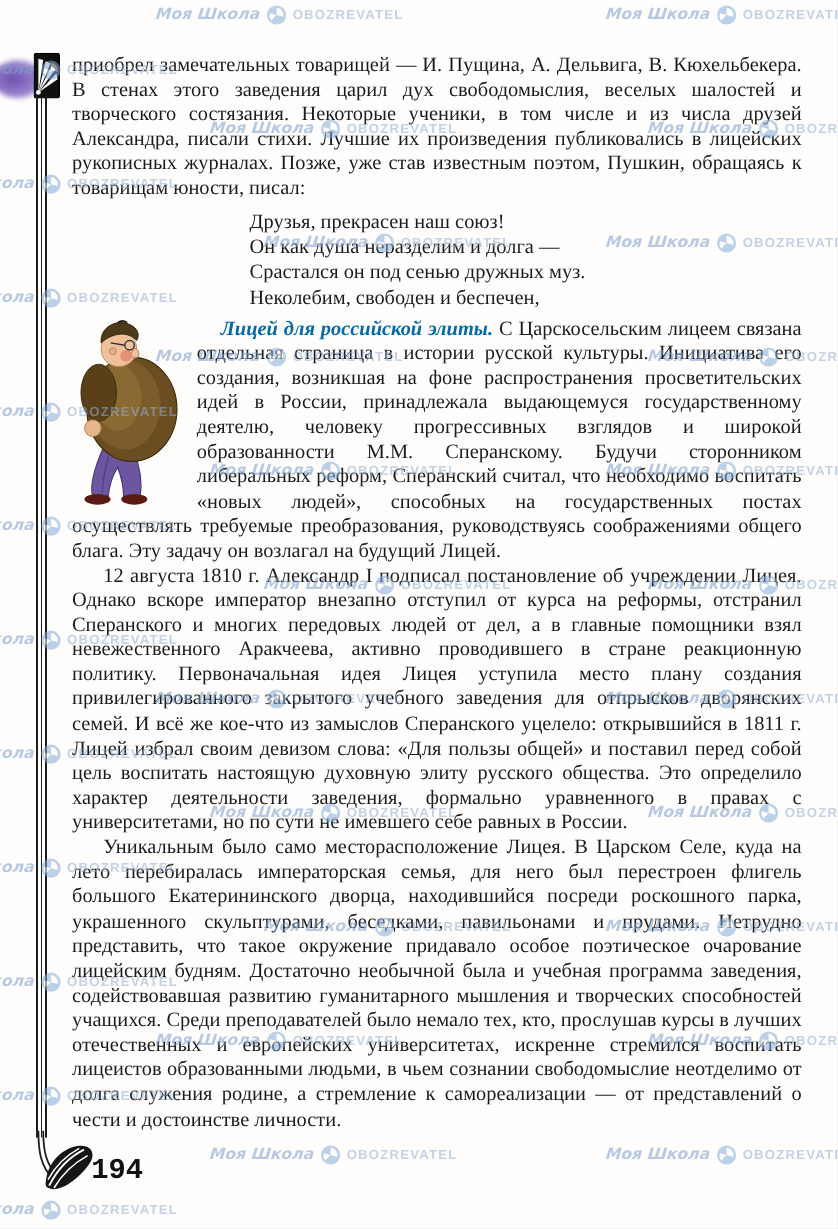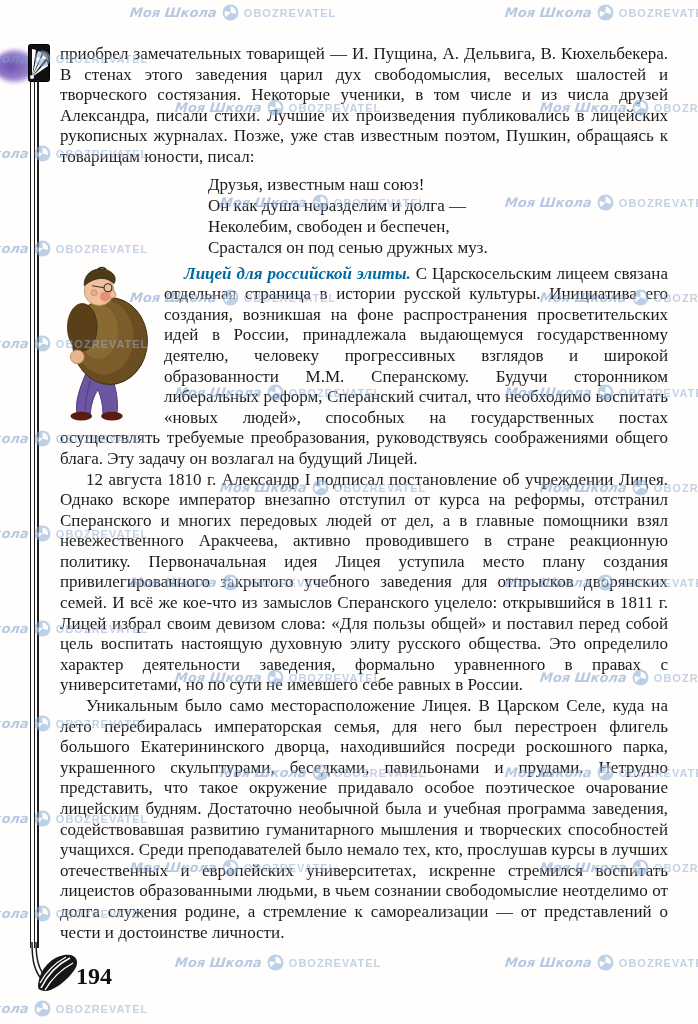--- a/index.html
+++ b/index.html
@@ -33,21 +33,21 @@
   .rail-lines{
     position:absolute;left:30px;top:80px;width:10px;height:868px;z-index:3;
     background:linear-gradient(90deg,
       #1d1d1d 0 1.5px, transparent 1.5px 4px,
       #1d1d1d 4px 5px, transparent 5px 7.5px,
       #1d1d1d 7.5px 9.5px, transparent 9.5px);
   }
   .bottom-swirl{position:absolute;left:24px;top:942px;z-index:3;}
   .page-number{
     position:absolute;left:76px;top:963px;z-index:4;
-    font-family:Liberation Serif, serif;font-weight:bold;font-size:24px;color:#111;
+    font-family:Liberation Mono, monospace;font-weight:bold;font-size:24px;color:#111;
   }
   .purple-blob{
     position:absolute;left:-6px;top:50px;width:42px;height:32px;z-index:2;
     background:radial-gradient(ellipse at 40% 50%, #6e4fae 0%, #9b84cf 60%, rgba(185,166,224,0) 100%);
     border-radius:50%;
     filter:blur(2px);
   }
   
   .content{
     position:relative;z-index:4;
@@ -371,24 +371,24 @@
     <path d="M16 41 C22 30 31 21 42 15" stroke="#fff" stroke-width="1.2" fill="none"></path>
   </svg>
 
   <div class="page-number">194</div>
 
   <div class="content">
 
     <p class="para-intro">приобрел замечательных товарищей — И. Пущина, А. Дельвига, В. Кюхельбекера. В стенах этого заведения царил дух свободомыслия, веселых шалостей и творческого состязания. Некоторые ученики, в том числе и из числа друзей Александра, писали стихи. Лучшие их произведения публиковались в лицейских рукописных журналах. Позже, уже став известным поэтом, Пушкин, обращаясь к товарищам юности, писал:</p>
 
     <div class="poem">
-      <div>Друзья, известным наш союз!</div>
+      <div>Друзья, прекрасен наш союз!</div>
       <div>Он как душа неразделим и долга —</div>
+      <div>Срастался он под сенью дружных муз.</div>
       <div>Неколебим, свободен и беспечен,</div>
-      <div>Срастался он под сенью дружных муз.</div>
     </div>
 
     <div class="comment-block">
 
       <svg class="professor" viewBox="0 0 100 160">
 
         <path d="M32 108 C25 124 20 140 23 150 L36 150 C37 139 40 131 44 125 C47 133 49 141 49 150 L63 150 C65 137 62 122 57 110 Z" fill="#6c55a1" stroke="#4a3a74" stroke-width="1"></path>
         <path d="M36 116 C33 128 31 138 31 146" stroke="#54418a" stroke-width="1.2" fill="none"></path>
 
         <ellipse cx="27" cy="152" rx="11" ry="4.5" fill="#5a1c12"></ellipse>

